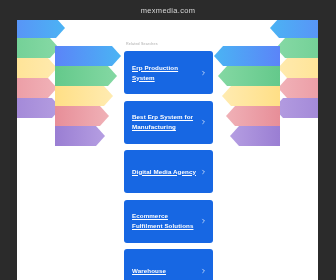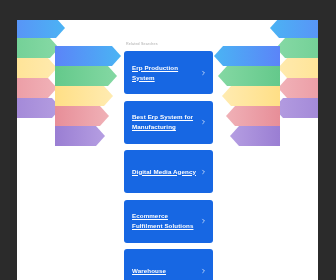--- a/index.html
+++ b/index.html
@@ -109,20 +109,23 @@
     width:5px; height:5px;
     display:flex; align-items:center; justify-content:center;
   }
   .chevron svg { display:block; }
 </style>
 </head>
 <body>
 
 <div id="screen">
 
+  <div id="titlebar">
+    <div id="domain-title">mexmedia.com</div>
+  </div>
 
   <div id="page">
 
     <div class="ribbon-group left">
 
       <div class="ribbon lv back" style="left:-24px; top:-2px;  width:72px; background:linear-gradient(90deg,#5f86f8,#4bb3f4);"></div>
       <div class="ribbon lv back" style="left:-30px; top:18px;  width:72px; background:linear-gradient(90deg,#68cb8e,#86d9a5);"></div>
       <div class="ribbon lv back" style="left:-34px; top:38px;  width:74px; background:linear-gradient(90deg,#ffdf86,#ffeaae);"></div>
       <div class="ribbon lv back" style="left:-32px; top:58px;  width:72px; background:linear-gradient(90deg,#e88f99,#f1b2b8);"></div>
       <div class="ribbon lv back" style="left:-28px; top:78px;  width:72px; background:linear-gradient(90deg,#9a7ed3,#b49de1);"></div>

